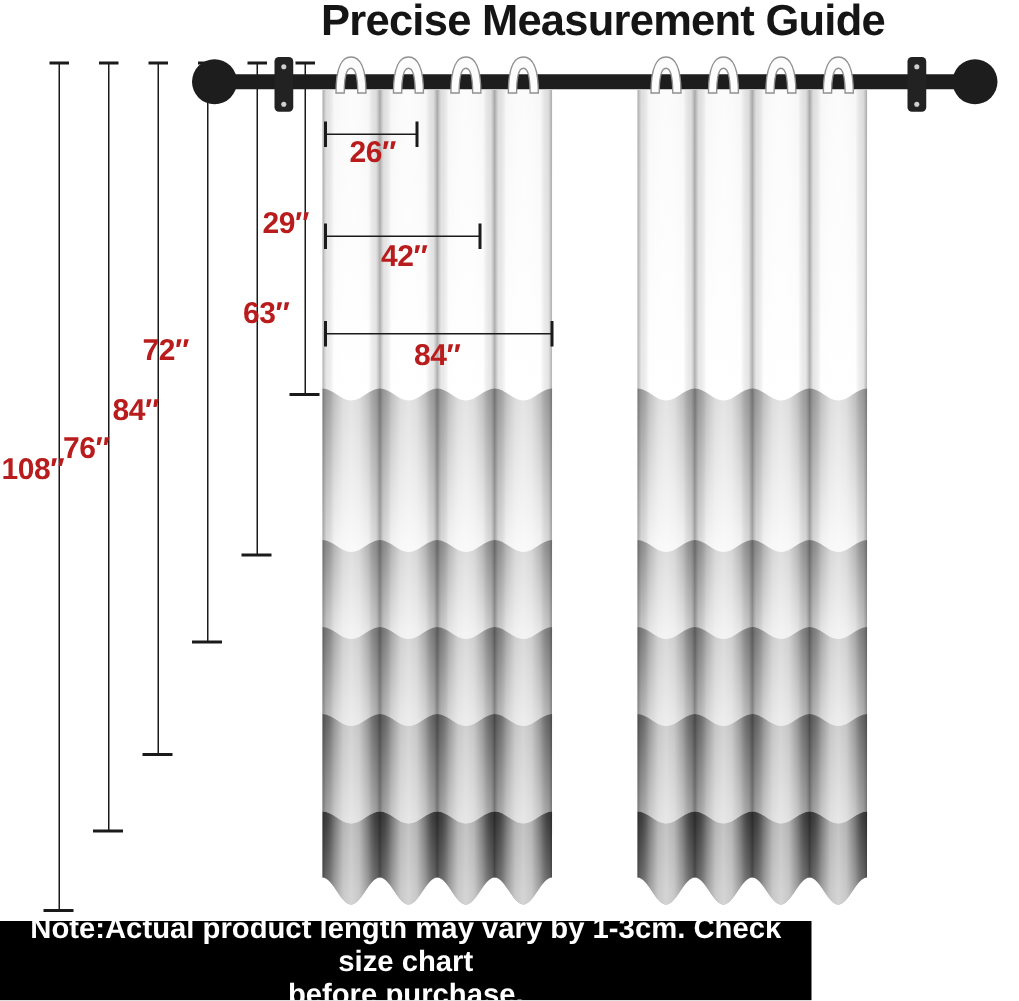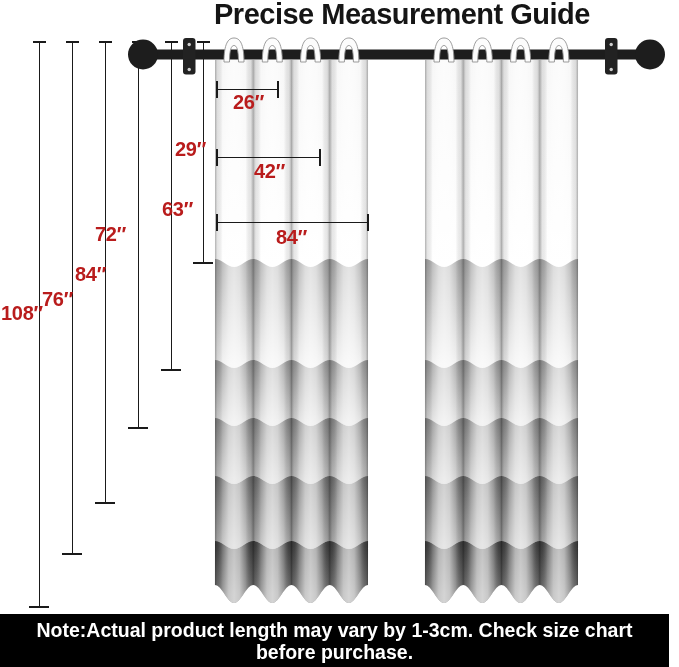--- a/index.html
+++ b/index.html
@@ -4,21 +4,21 @@
 <style>
   html,body{margin:0;padding:0;background:#fff;}
   #stage{position:relative;width:679px;height:667px;overflow:hidden;background:#fff;
          font-family:"Liberation Sans",sans-serif;}
   #title{position:absolute;top:-2px;left:125px;width:554px;text-align:center;
          font-size:29px;font-weight:bold;letter-spacing:-0.5px;color:#151515;margin:0;}
   #scene-panels,#scene-rod{position:absolute;left:0;top:0;width:679px;height:667px;pointer-events:none;}
   #annotations{position:absolute;left:0;top:0;width:679px;height:667px;}
   .mline{position:absolute;background:#1a1a1a;}
   .mlabel{position:absolute;font-weight:bold;font-size:20px;letter-spacing:-0.3px;color:#b91c1c;white-space:nowrap;}
-  #notebar{position:absolute;left:0;top:614px;width:669px;height:53px;background:#000;
+  #notebar{position:absolute;left:0;top:614px;width:541px;height:53px;background:#000;
            display:flex;flex-direction:column;justify-content:center;align-items:center;}
   .note-line{color:#fff;font-weight:bold;font-size:19.5px;line-height:22px;text-align:center;width:100%;}
 </style>
 </head>
 <body>
 
 <div id="stage">
   <svg id="scene-panels" viewBox="0 0 679 667">
       <defs>
         <linearGradient id="bg0" gradientUnits="userSpaceOnUse" x1="0" y1="60" x2="0" y2="263">

